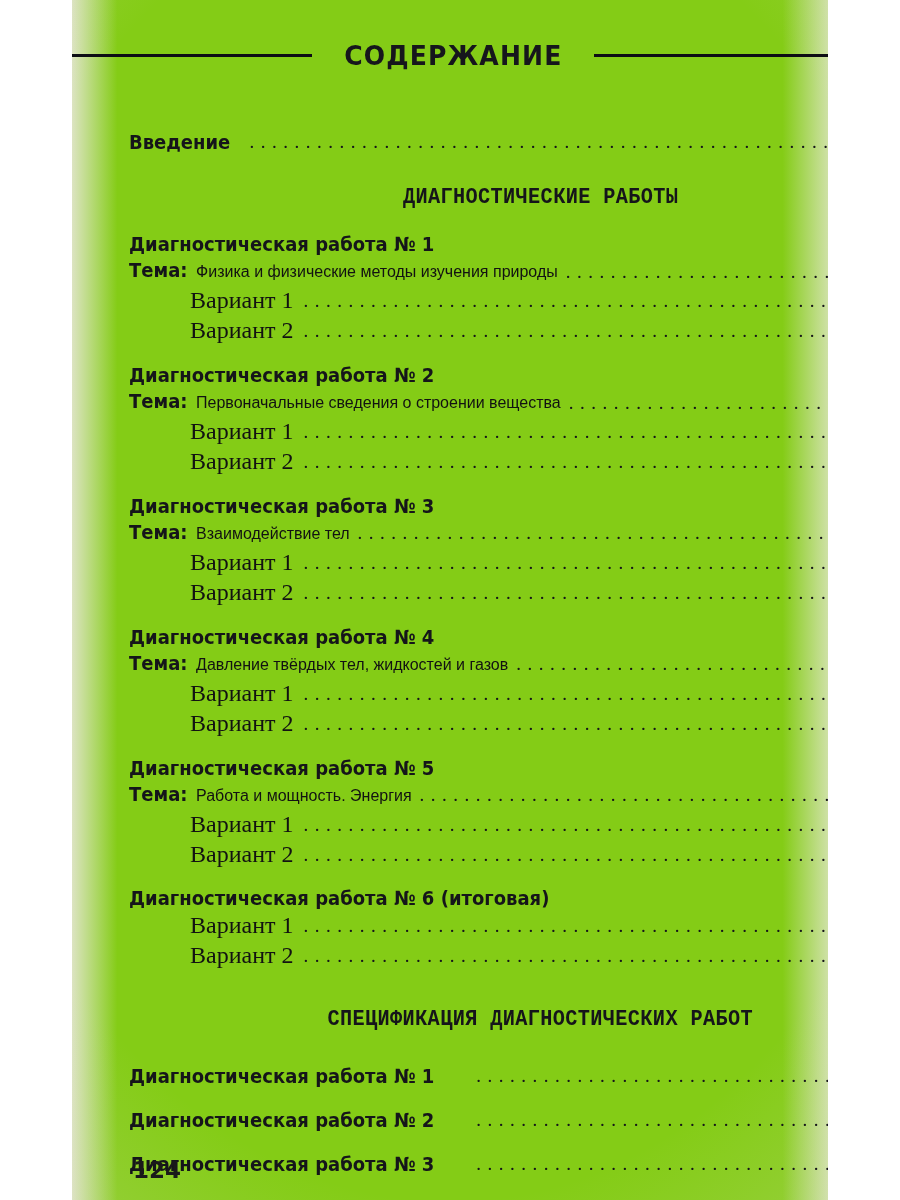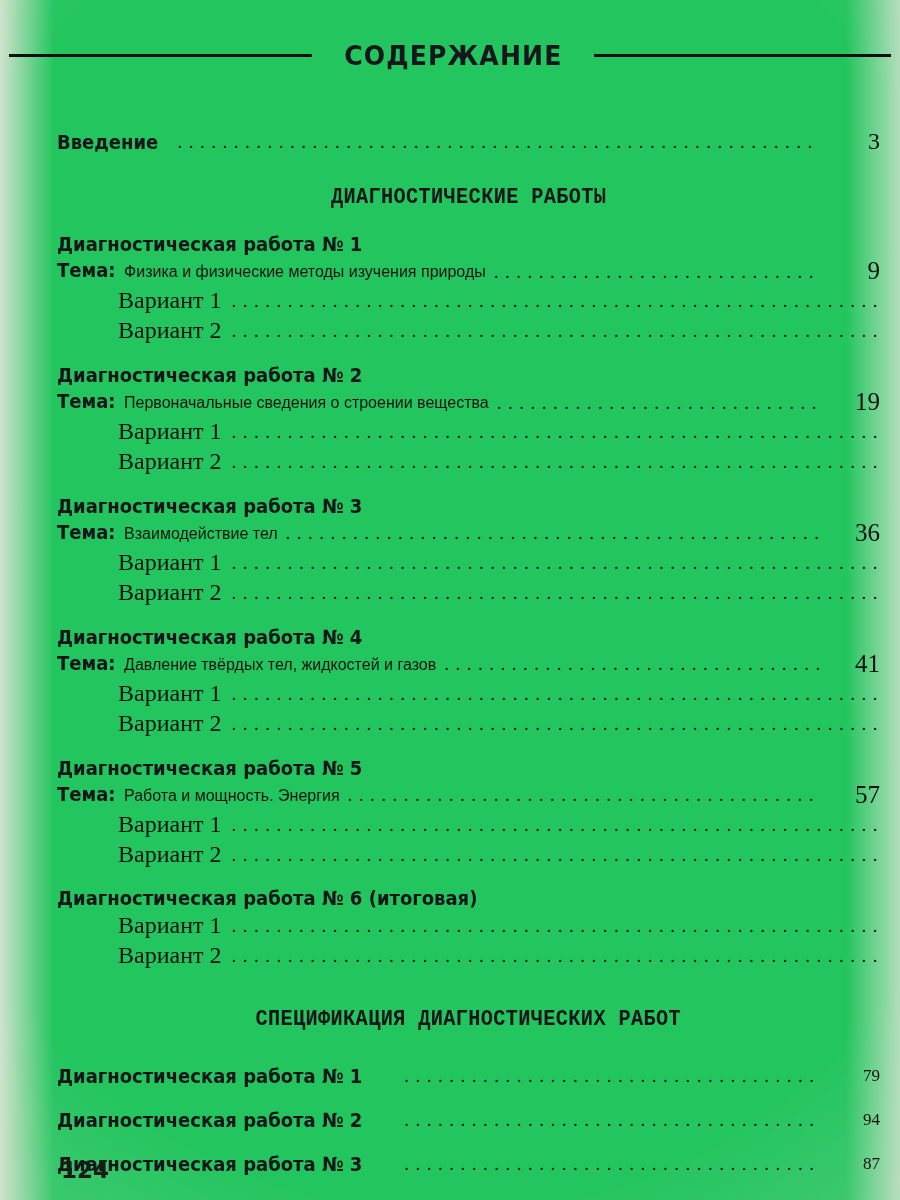--- a/index.html
+++ b/index.html
@@ -3,24 +3,24 @@
 <meta charset="utf-8">
 <title>Содержание</title>
 <style>
   html, body {
     margin: 0;
     padding: 0;
     background: #ffffff;
   }
   .page {
     position: relative;
-    width: 900px;
+    width: 756px;
     height: 1200px;
     margin: 0 auto;
-    background: #22c55e;
+    background: #84cc16;
     overflow: hidden;
     font-family: "Liberation Serif", "DejaVu Serif", serif;
     color: #111111;
   }
   
   .paper-tint {
     position: absolute;
     inset: 0;
     background:
       radial-gradient(ellipse 120% 100% at 50% 45%, rgba(255,255,255,0) 55%, rgba(226,221,210,0.55) 100%),

